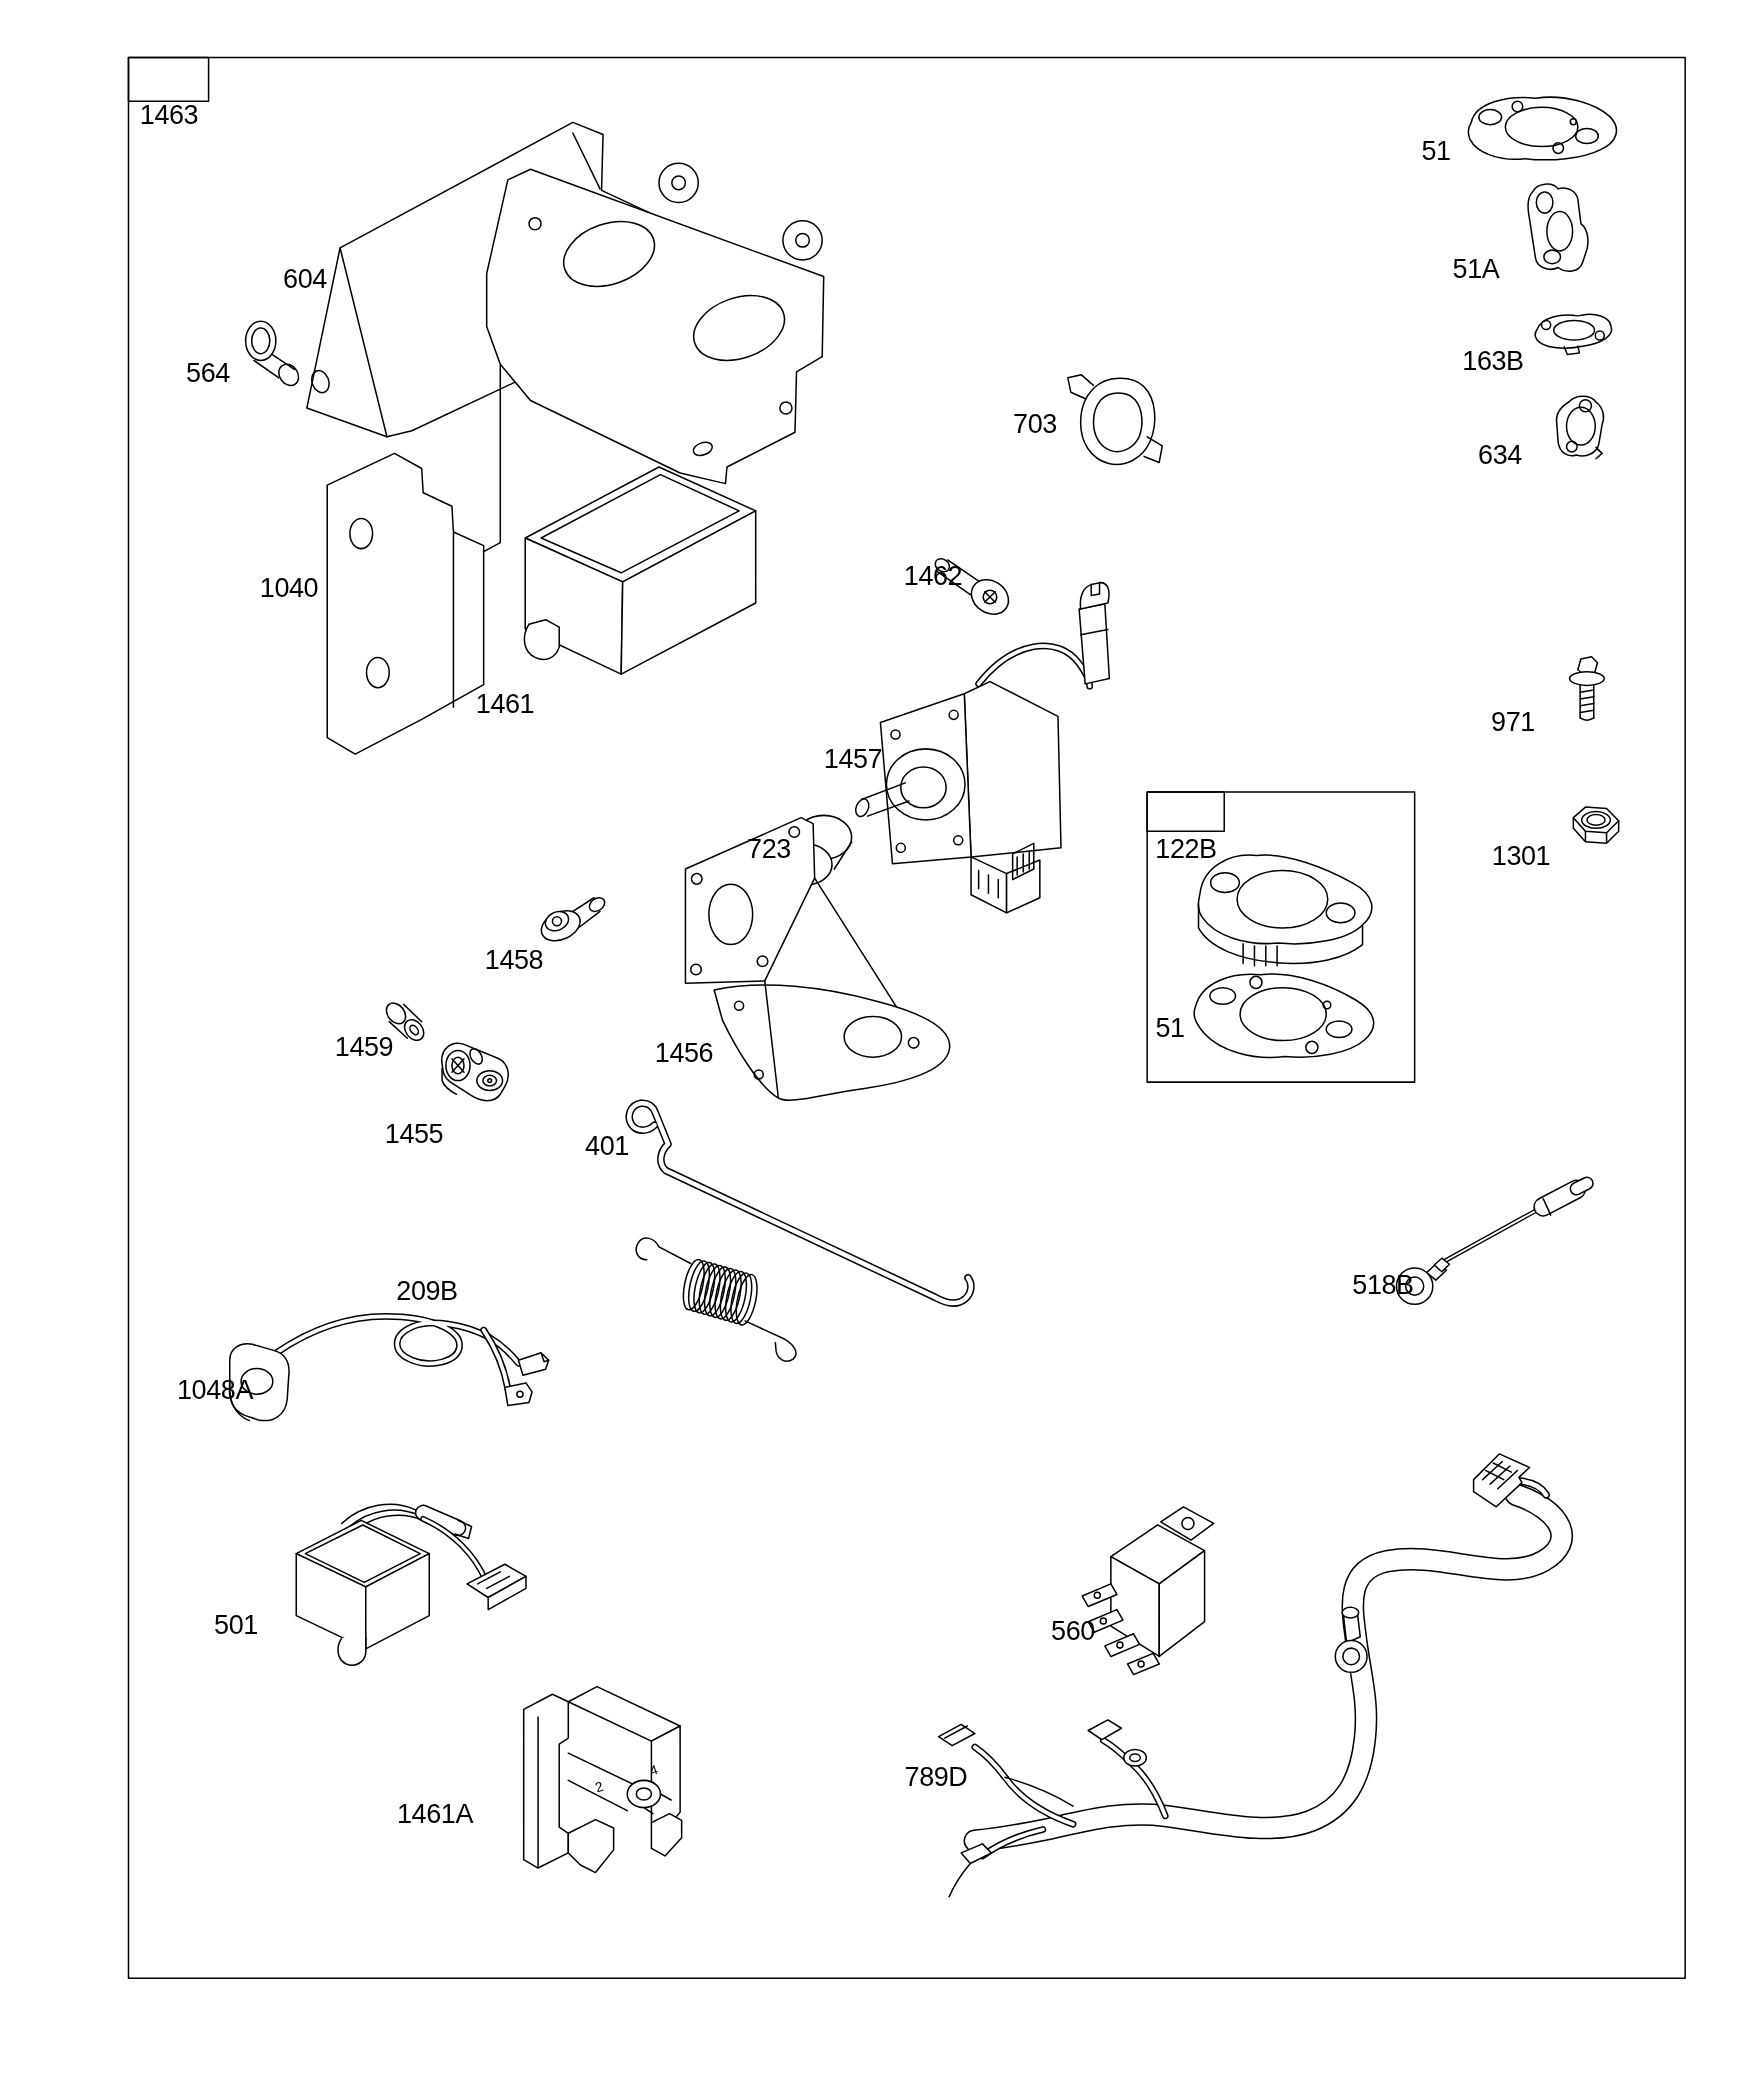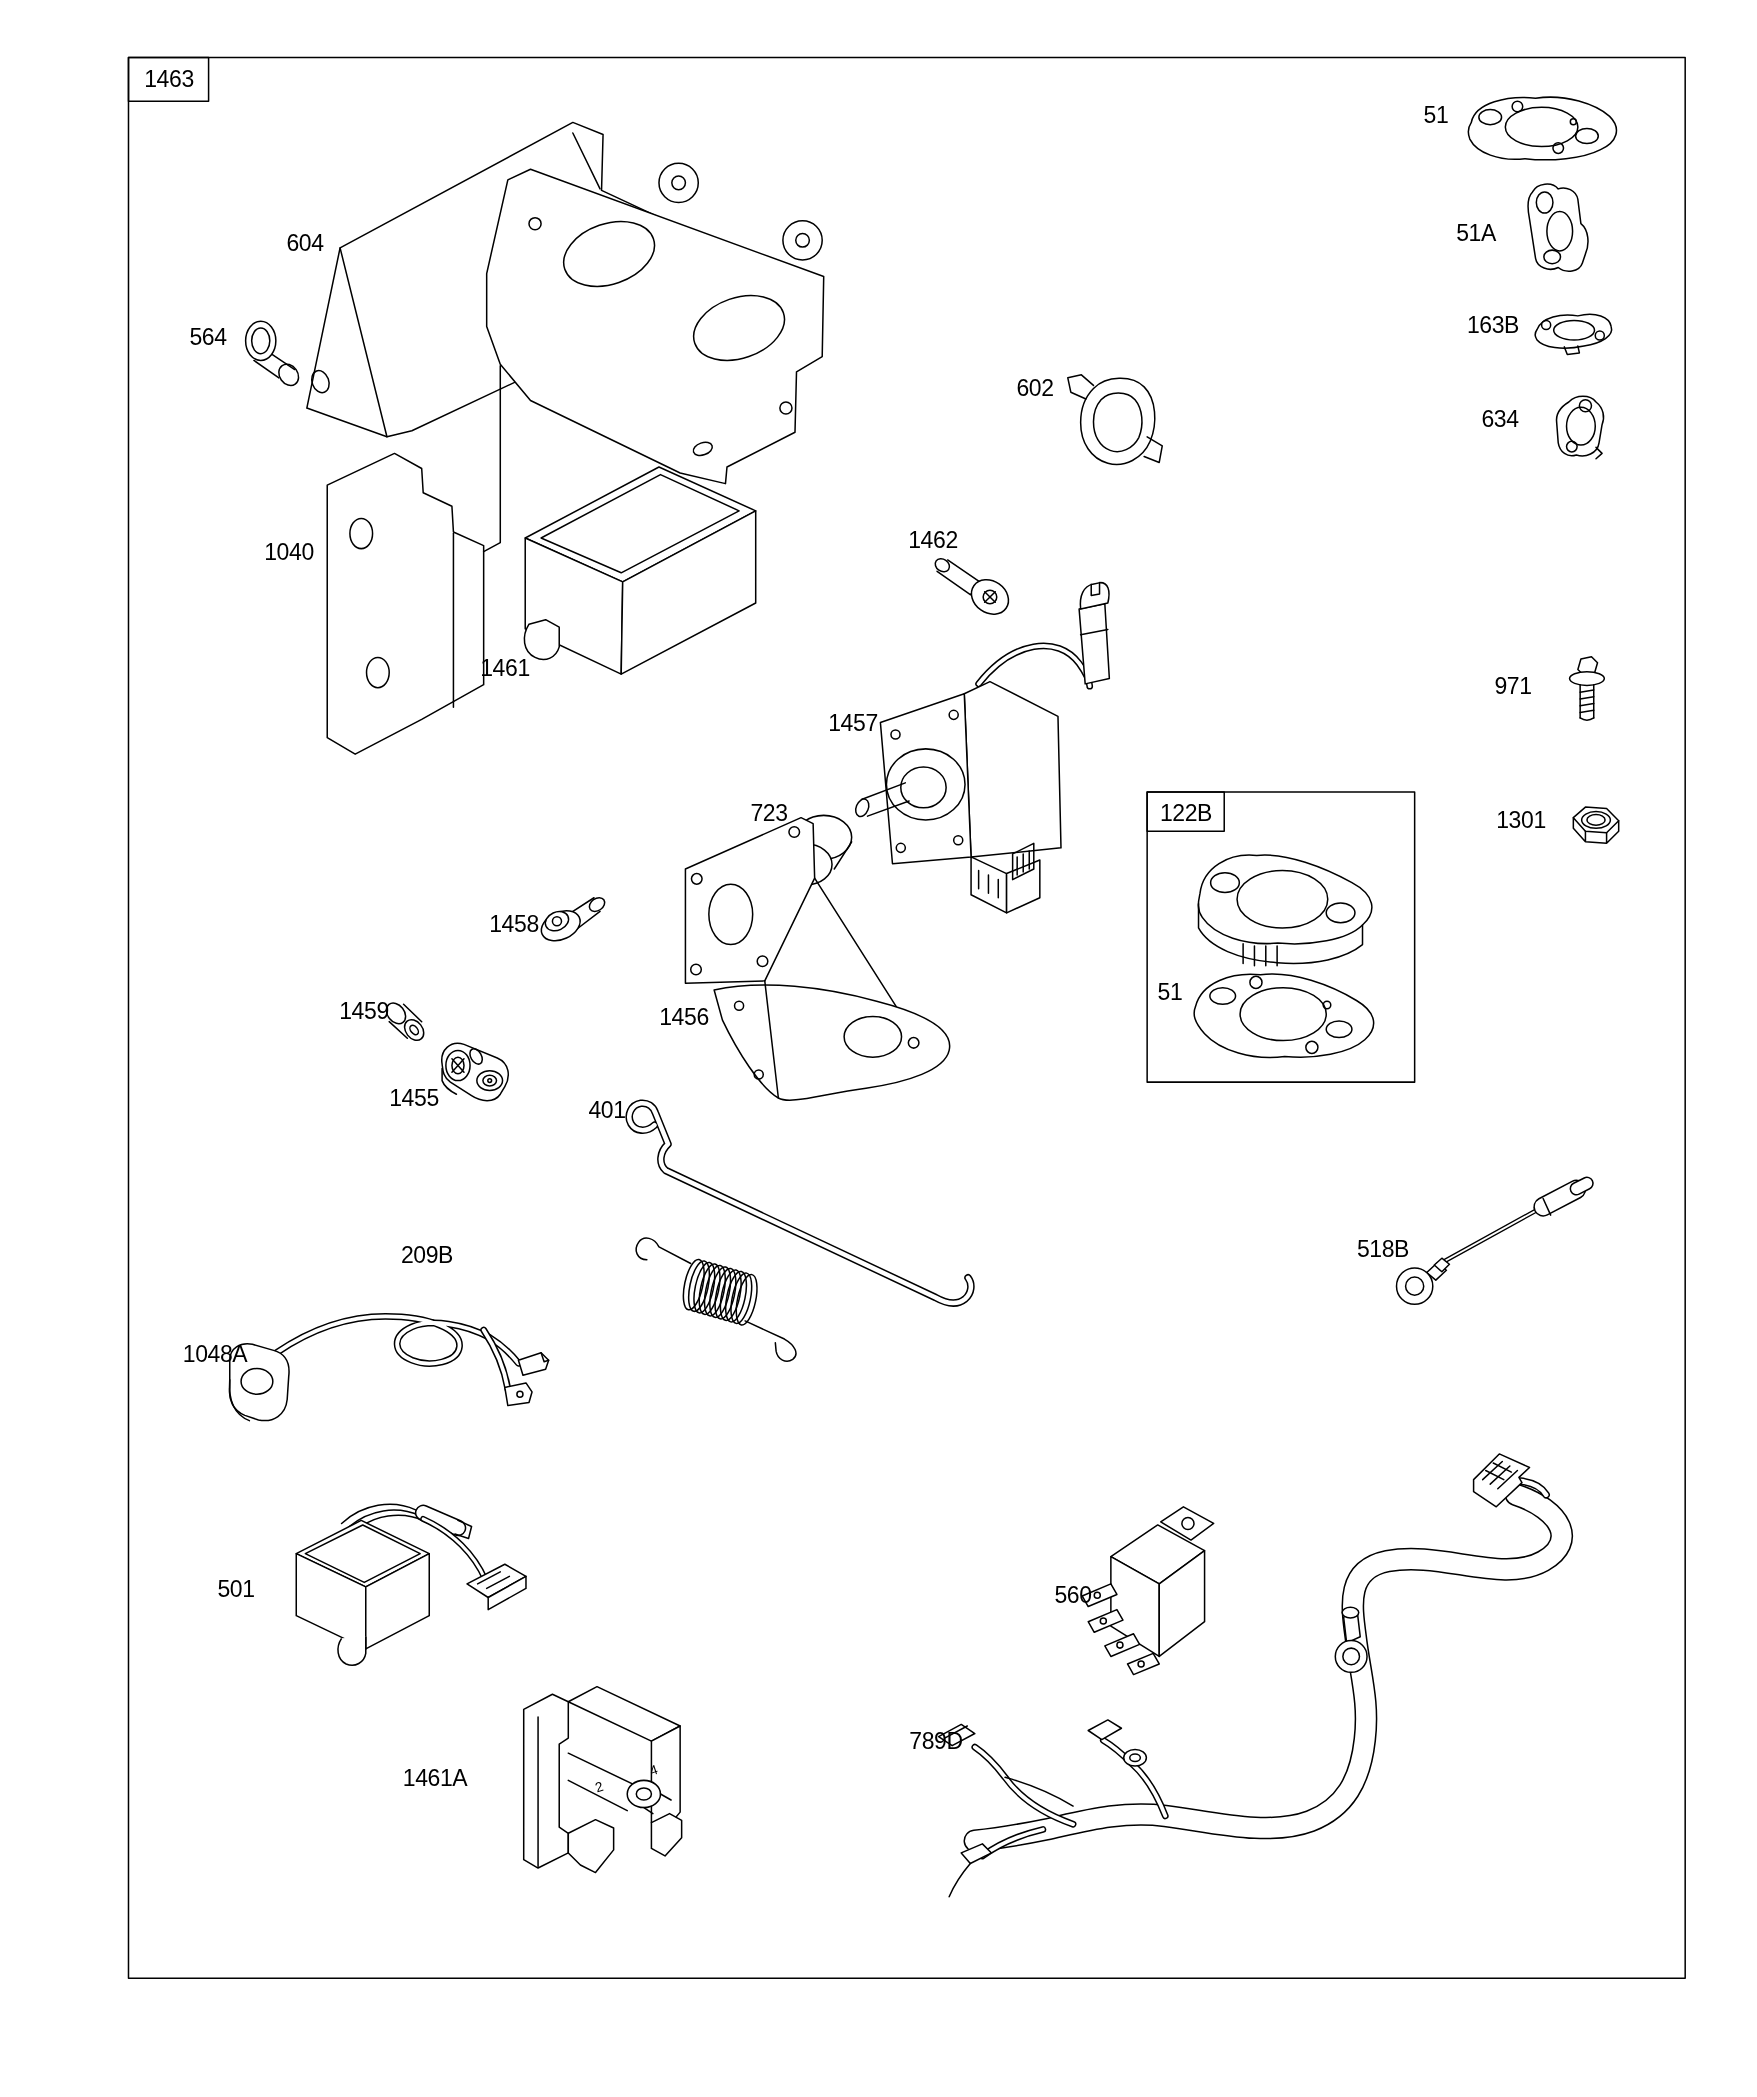--- a/index.html
+++ b/index.html
@@ -3,22 +3,22 @@
 <meta charset="utf-8">
 <style>
   html,body{margin:0;padding:0;background:#fff;}
   .page{position:relative;width:1757px;height:2097px;background:#ffffff;overflow:hidden;
         font-family:"Liberation Sans", sans-serif;}
   .art{position:absolute;left:0;top:0;width:1757px;height:2097px;}
   svg .ln{fill:none;stroke:#000;stroke-width:2;stroke-linecap:round;stroke-linejoin:round;}
   svg .fw{fill:#fff;stroke:#000;stroke-width:2;stroke-linejoin:round;}
   svg .to{fill:none;stroke:#000;stroke-linecap:round;stroke-linejoin:round;}
   svg .ti{fill:none;stroke:#fff;stroke-linecap:round;stroke-linejoin:round;}
-  .lbl{position:absolute;transform:translate(-50%,-50%);font-size:23px;color:#000;
-       white-space:nowrap;letter-spacing:-0.4px;}
+  .lbl{position:absolute;transform:translate(-50%,-50%);font-size:27px;color:#000;
+       white-space:nowrap;letter-spacing:-0.4px;margin-top:36px;}
 </style>
 </head>
 <body>
 
 <div class="page">
 
   <svg class="art" viewBox="0 0 2325 2775">
 
     <g>
       <rect x="170" y="76" width="2060" height="2542" class="ln" stroke-width="3"></rect>
@@ -341,21 +341,21 @@
       <path class="fw" d="M1440,2290 L1466,2276 L1484,2287 L1458,2302 Z"></path>
       <ellipse class="fw" cx="1502" cy="2326" rx="15" ry="11"></ellipse>
       <ellipse class="ln" cx="1502" cy="2326" rx="7" ry="5"></ellipse>
     </g>
   </svg>
 
   <div>
     <div class="lbl" style="left:169px;top:79px">1463</div>
     <div class="lbl" style="left:305px;top:243px">604</div>
     <div class="lbl" style="left:208px;top:337px">564</div>
-    <div class="lbl" style="left:1035px;top:388px">602</div>
+    <div class="lbl" style="left:1035px;top:388px">703</div>
     <div class="lbl" style="left:1436px;top:115px">51</div>
     <div class="lbl" style="left:1476px;top:233px">51A</div>
     <div class="lbl" style="left:1493px;top:325px">163B</div>
     <div class="lbl" style="left:1500px;top:419px">634</div>
     <div class="lbl" style="left:1513px;top:686px">971</div>
     <div class="lbl" style="left:1521px;top:820px">1301</div>
     <div class="lbl" style="left:289px;top:552px">1040</div>
     <div class="lbl" style="left:933px;top:540px">1462</div>
     <div class="lbl" style="left:505px;top:668px">1461</div>
     <div class="lbl" style="left:853px;top:723px">1457</div>

